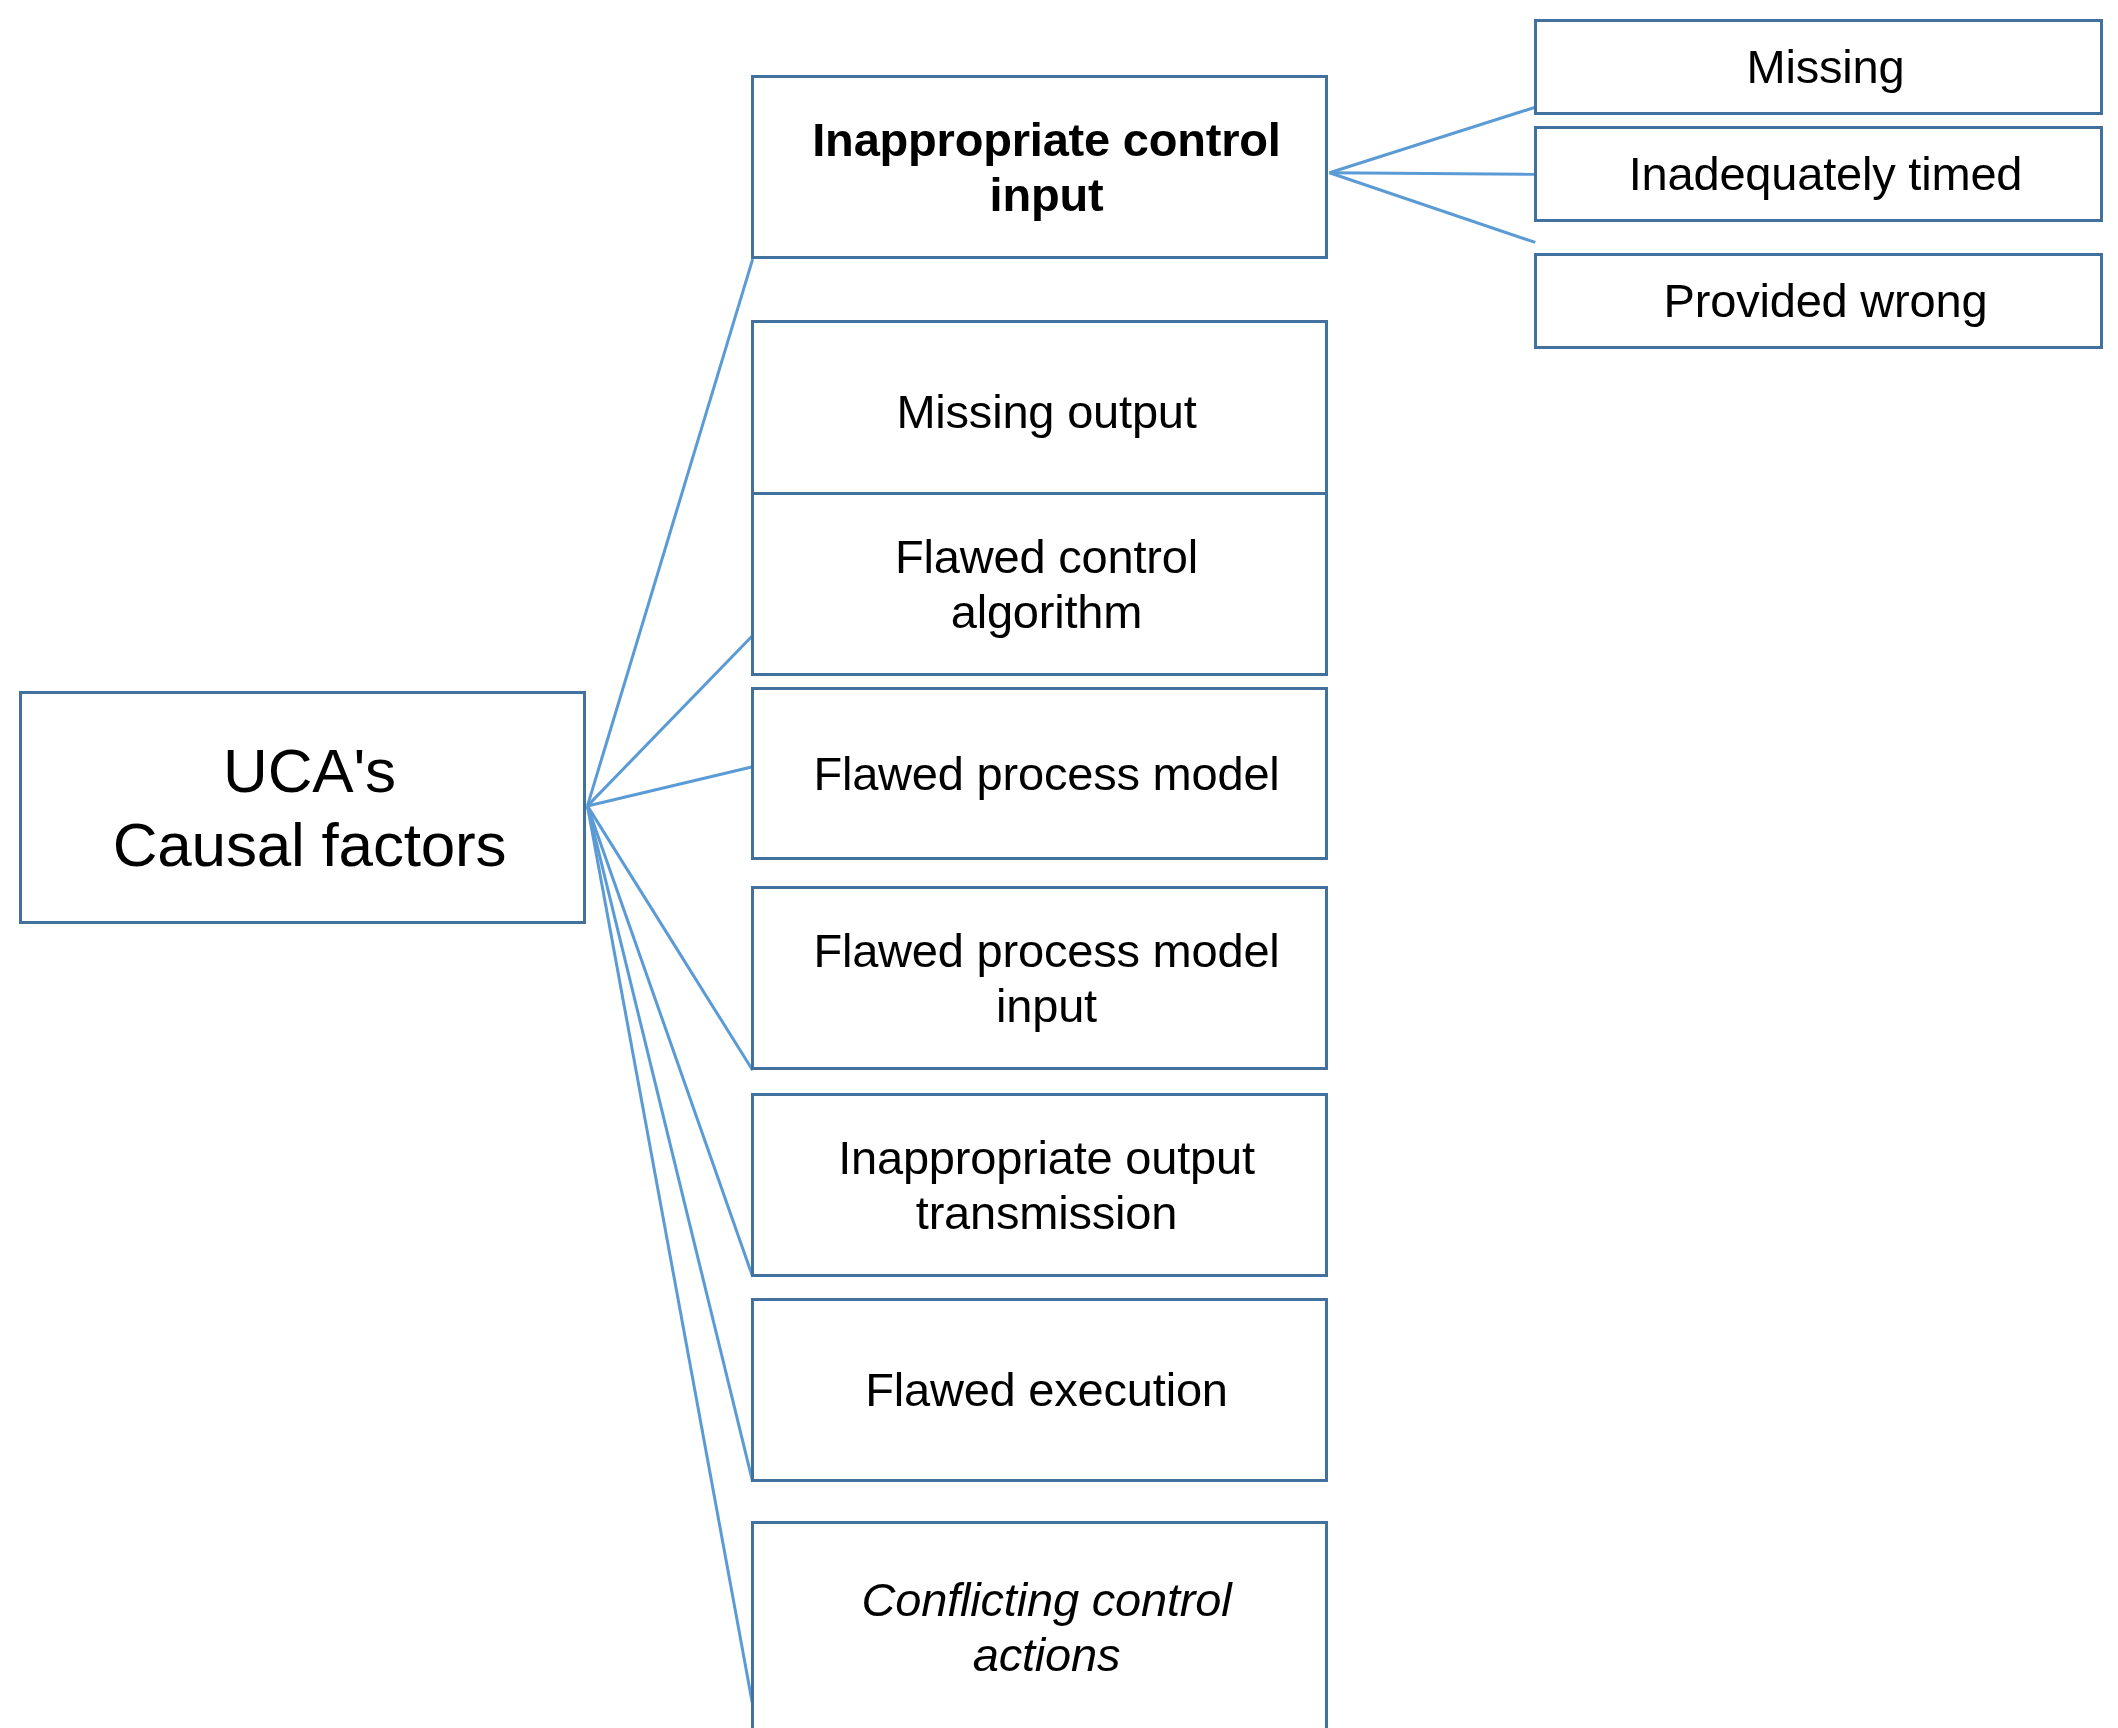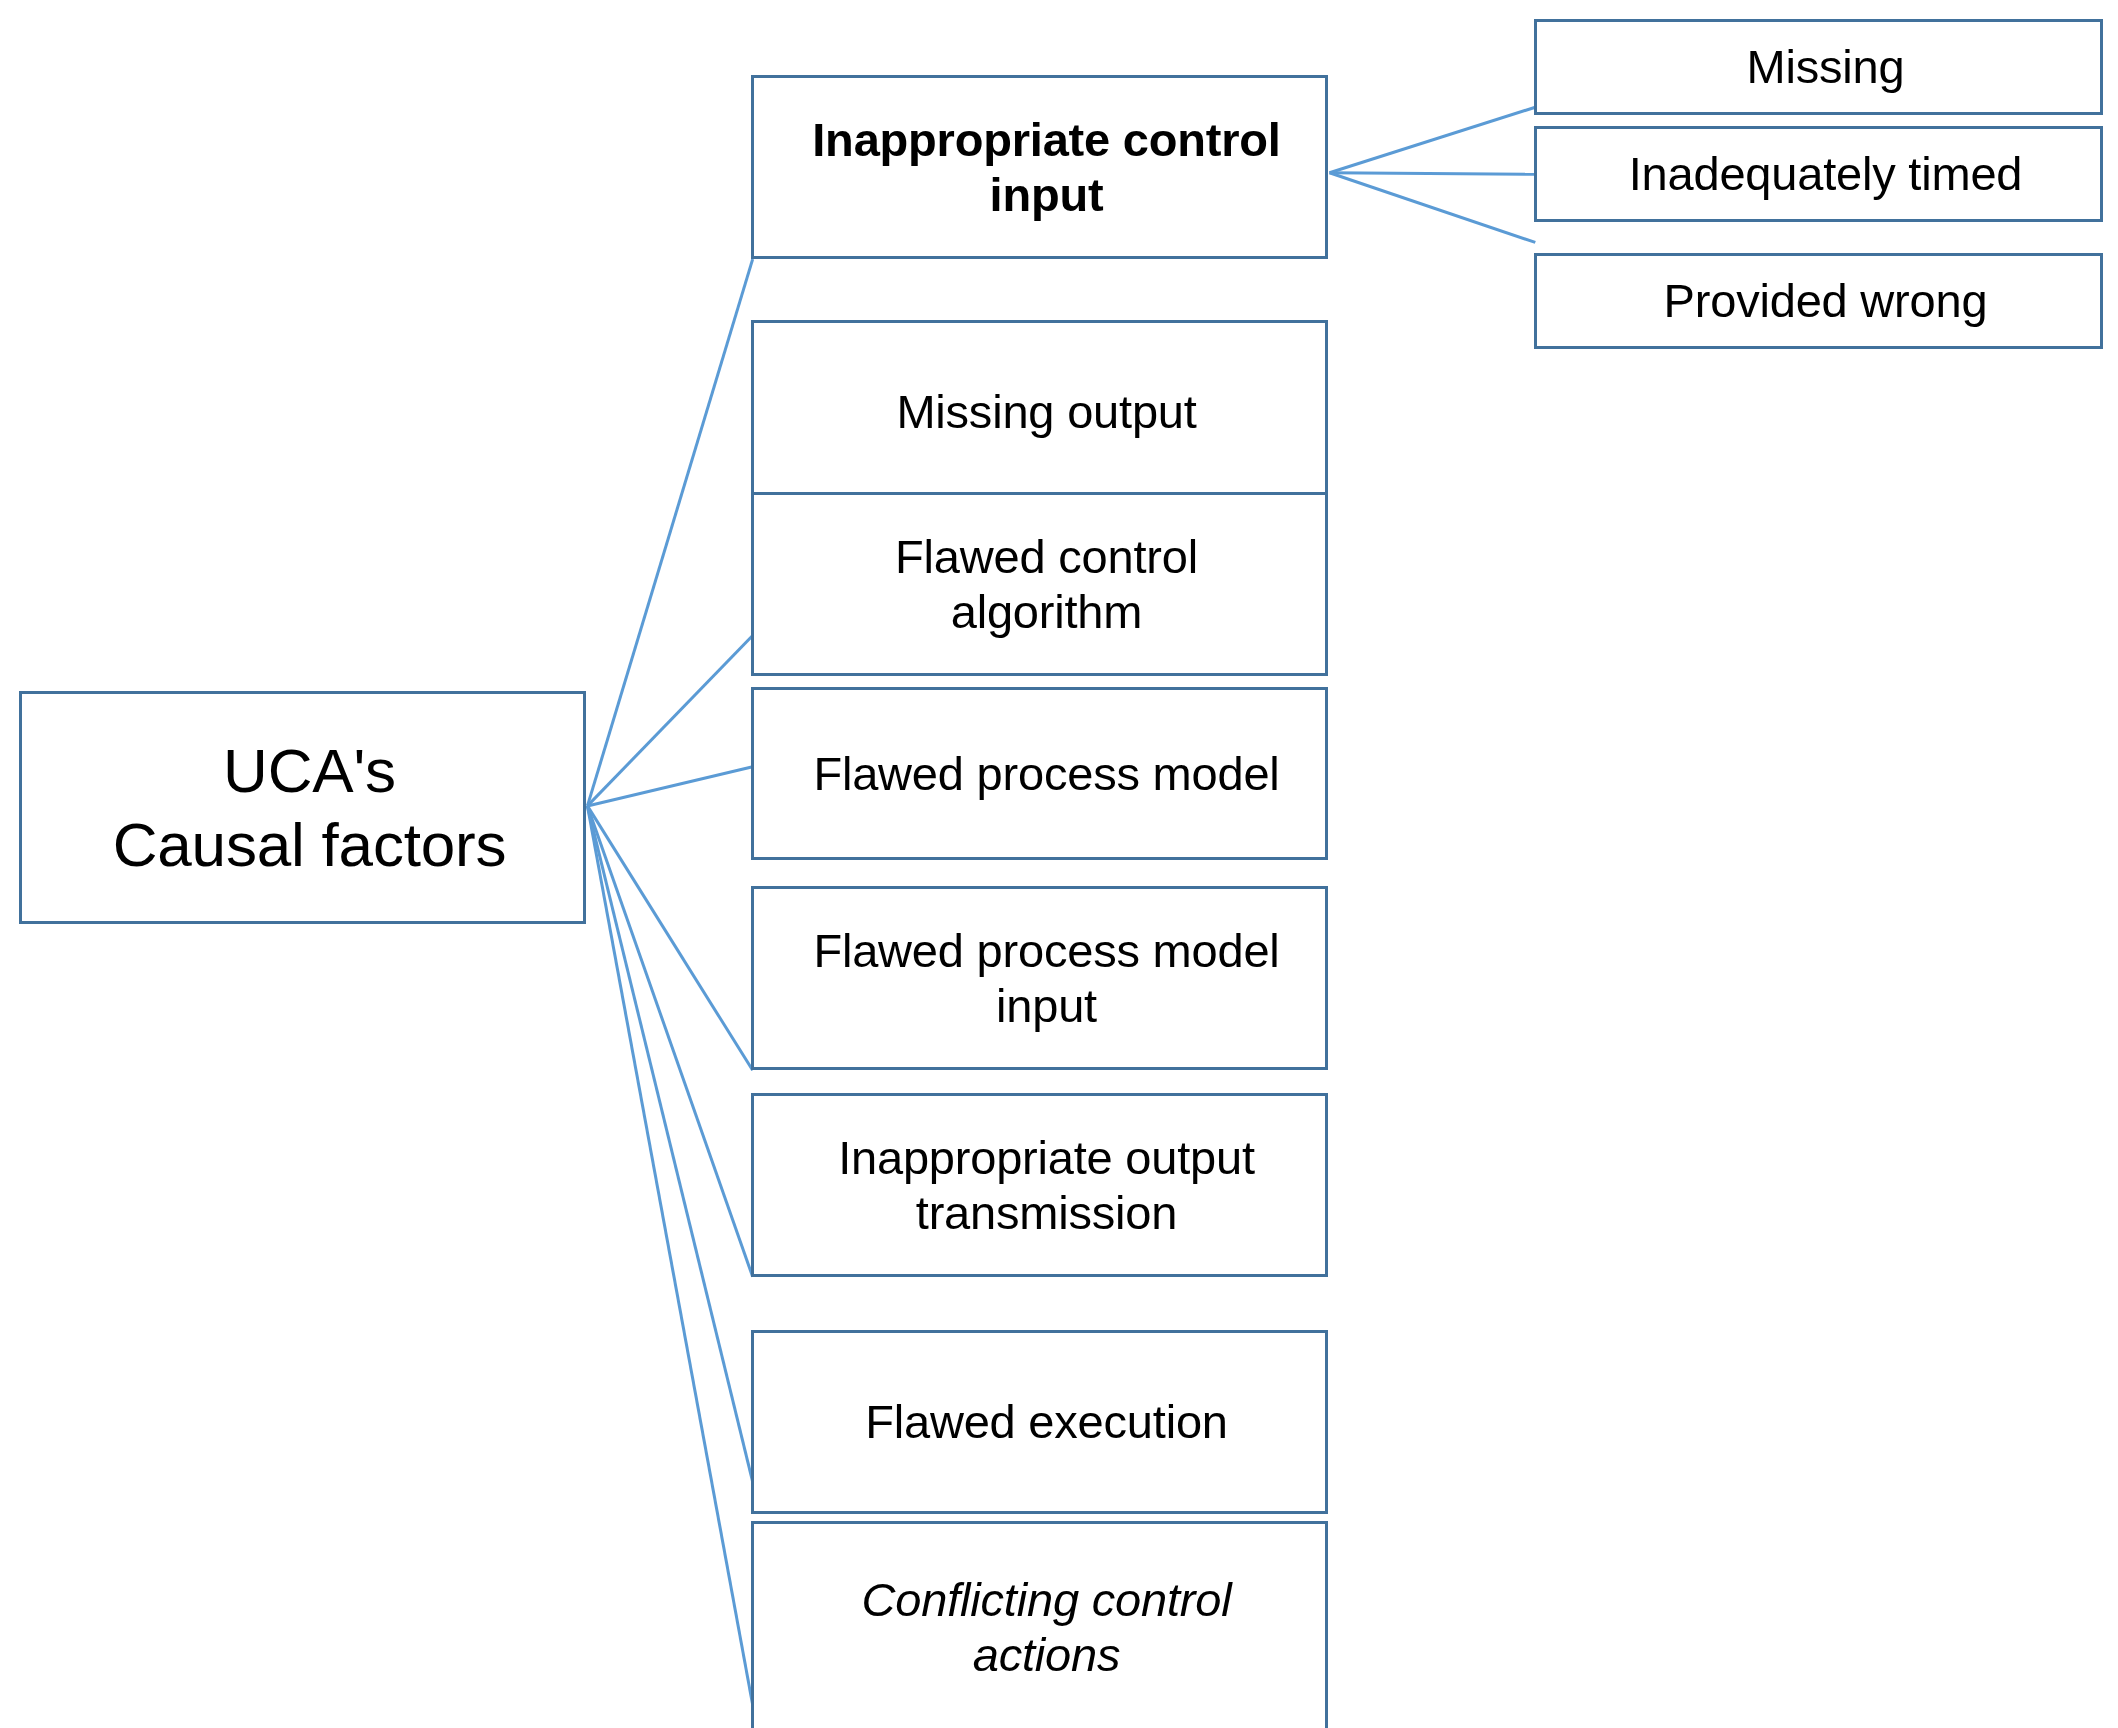--- a/index.html
+++ b/index.html
@@ -93,21 +93,21 @@
         <span class="node-label">Flawed process model</span>
       </div>
       <div class="node" style="left: 751px; top: 886px; width: 577px; height: 184px; border-color: rgb(65, 113, 156);">
         <span class="node-label">Flawed process model
 input</span>
       </div>
       <div class="node" style="left: 751px; top: 1093px; width: 577px; height: 184px; border-color: rgb(65, 113, 156);">
         <span class="node-label">Inappropriate output
 transmission</span>
       </div>
-      <div class="node" style="left: 751px; top: 1298px; width: 577px; height: 184px; border-color: rgb(65, 113, 156); margin-top: 32px;">
+      <div class="node" style="left: 751px; top: 1298px; width: 577px; height: 184px; border-color: rgb(65, 113, 156);">
         <span class="node-label">Flawed execution</span>
       </div>
       <div class="node" style="left: 751px; top: 1521px; width: 577px; height: 212px; border-color: rgb(65, 113, 156); font-style: italic;">
         <span class="node-label">Conflicting control
 actions</span>
       </div>
     </div>
 
   <div id="right-nodes">
       <div class="node" style="left: 1534px; top: 19px; width: 569px; height: 96px; border-color: rgb(65, 113, 156);">

